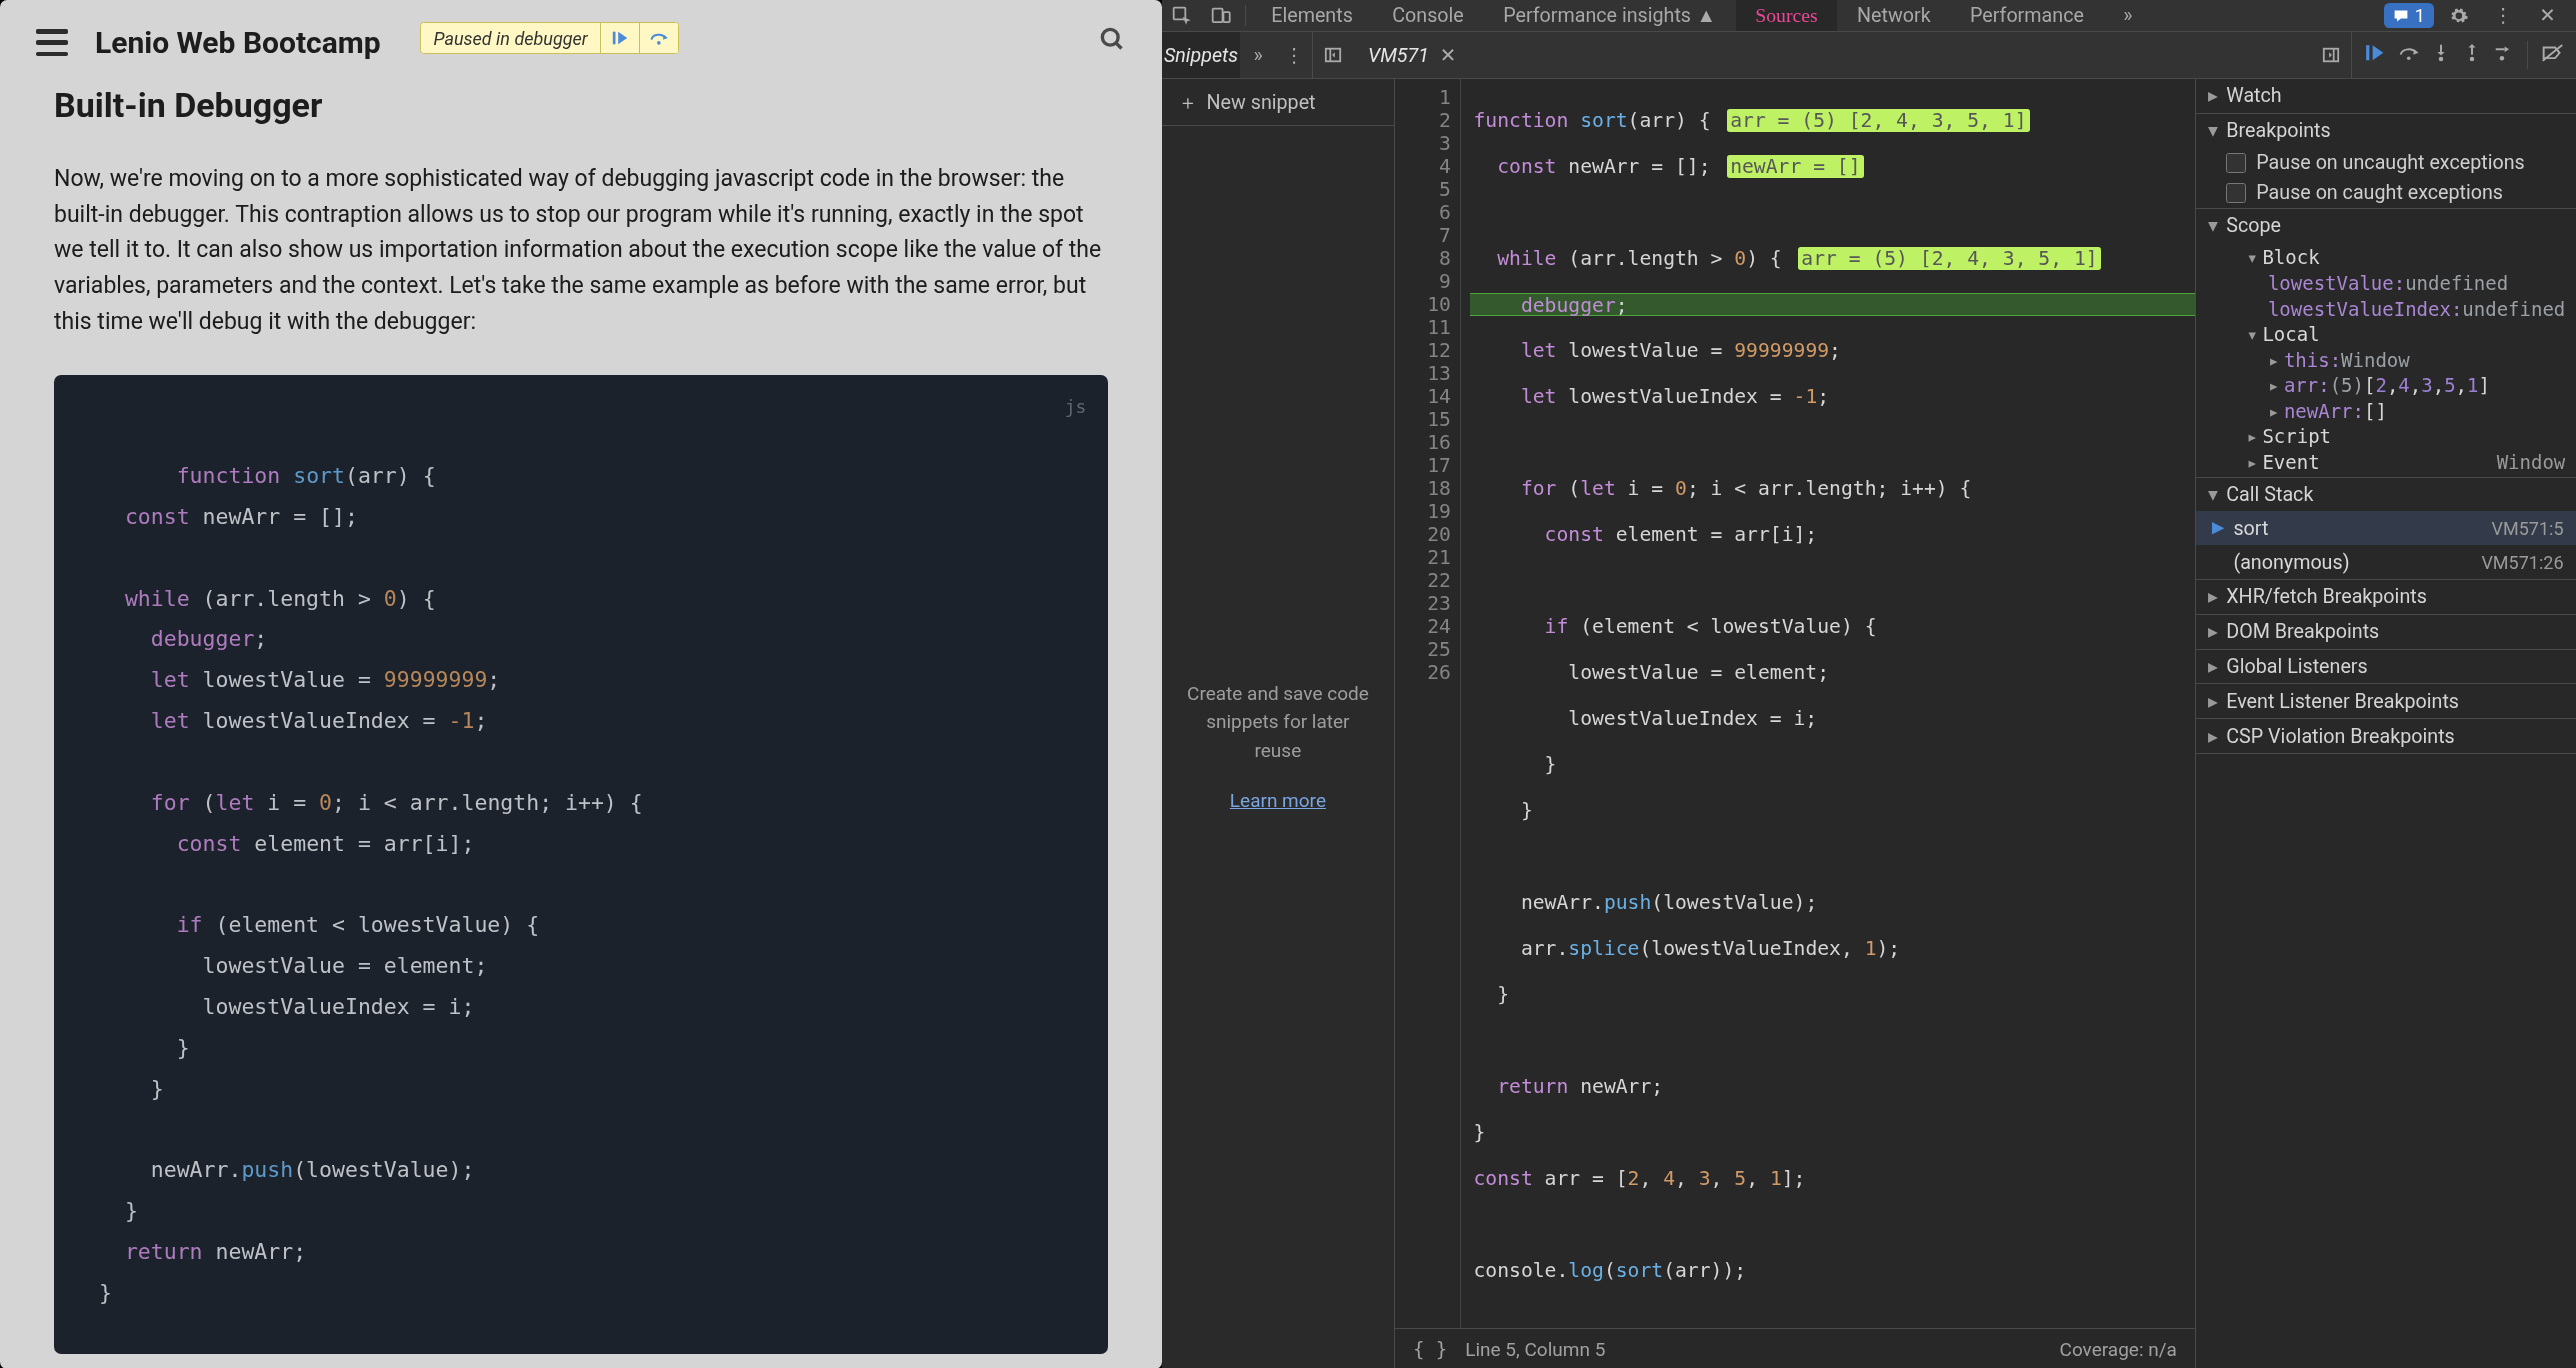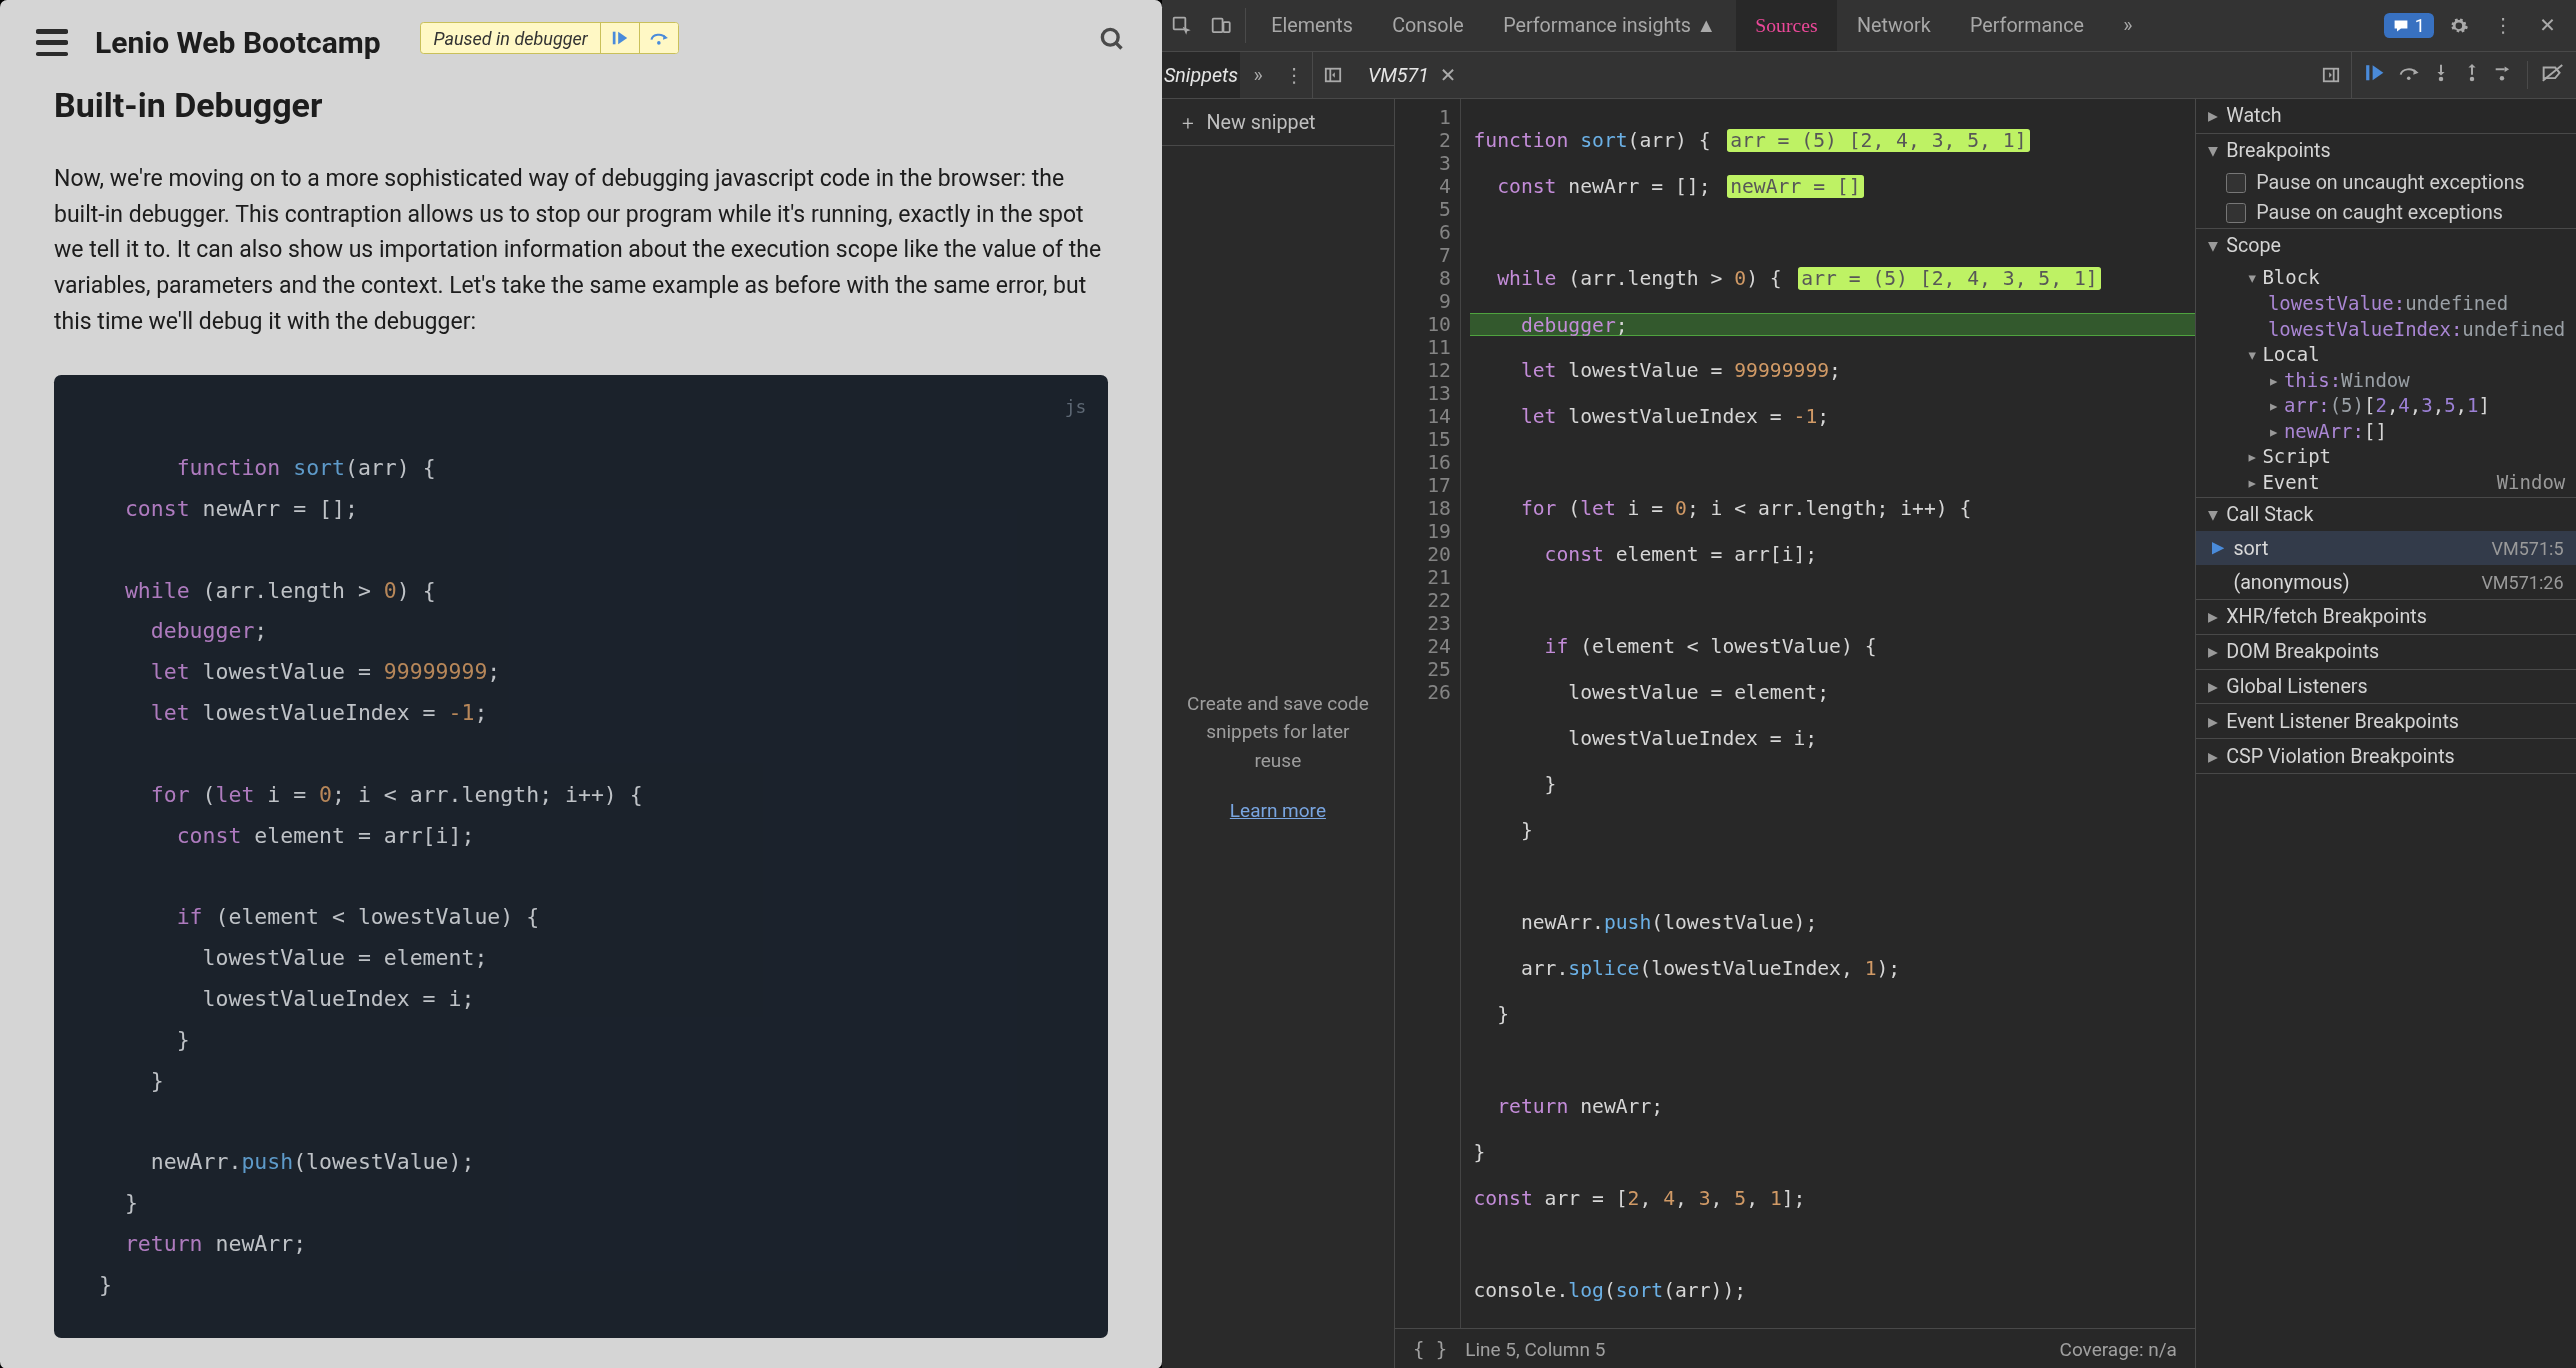--- a/index.html
+++ b/index.html
@@ -59,21 +59,21 @@
 .paused-bar .label { padding: 3.6px 12.5px; display:flex; align-items:center; color:#333;font-style:italic; }
 .paused-bar .btn { width:39px; display:flex; align-items:center; justify-content:center; background:#fff8c5; border-left:0.9px solid #c9c05a; color:#4a8bda; font-size:19.7px; }
 .content {
   padding: 0 54px 36px;
 }
 .content h1 { font-size: 34px; font-weight: 700; color:#222; margin-bottom: 36px; }
 .content p { font-size: 23px; line-height: 1.55; color: #222; margin-bottom: 36px; }
 .code-block {
   background: #1f2732;
   border-radius: 7.2px;
-  padding: 32px 45px;
+  padding: 40px 45px;
   position: relative;
   font-family: "Menlo", "Monaco", monospace;
   font-size: 21.5px;
   line-height: 1.9;
   color: #d9dde2;
   white-space: pre;
 }
 .code-block .lang {
   position: absolute; top:14.3px; right:21.5px;
   font-size: 18px; color: #6b7784;
@@ -86,21 +86,21 @@
 .devtools {
   flex: 1;
   height: 100%;
   background: #282828;
   display: flex;
   flex-direction: column;
   color: #d8d8d8;
   font-size: 19.7px;
 }
 .dt-top {
-  height: 52px;
+  height: 32px;
   background: #333333;
   display: flex;
   align-items: center;
   border-bottom: 0.9px solid #494949;
 }
 .dt-top .icon-btn { width: 39px; height:48px; display:flex; align-items:center; justify-content:center; color:#aaa; }
 .dt-top .tabs { display:flex; align-items:stretch; height:100%; }
 .dt-top .tab { padding: 0 19.7px; display:flex; align-items:center; color:#a8a8a8; position:relative; }
 .dt-top .tab.active { background:#282828; color:#ec4899;font-family:Liberation Serif, serif; }
 .dt-top .tab .caution { margin-left:5.4px; color:#aaa; }

